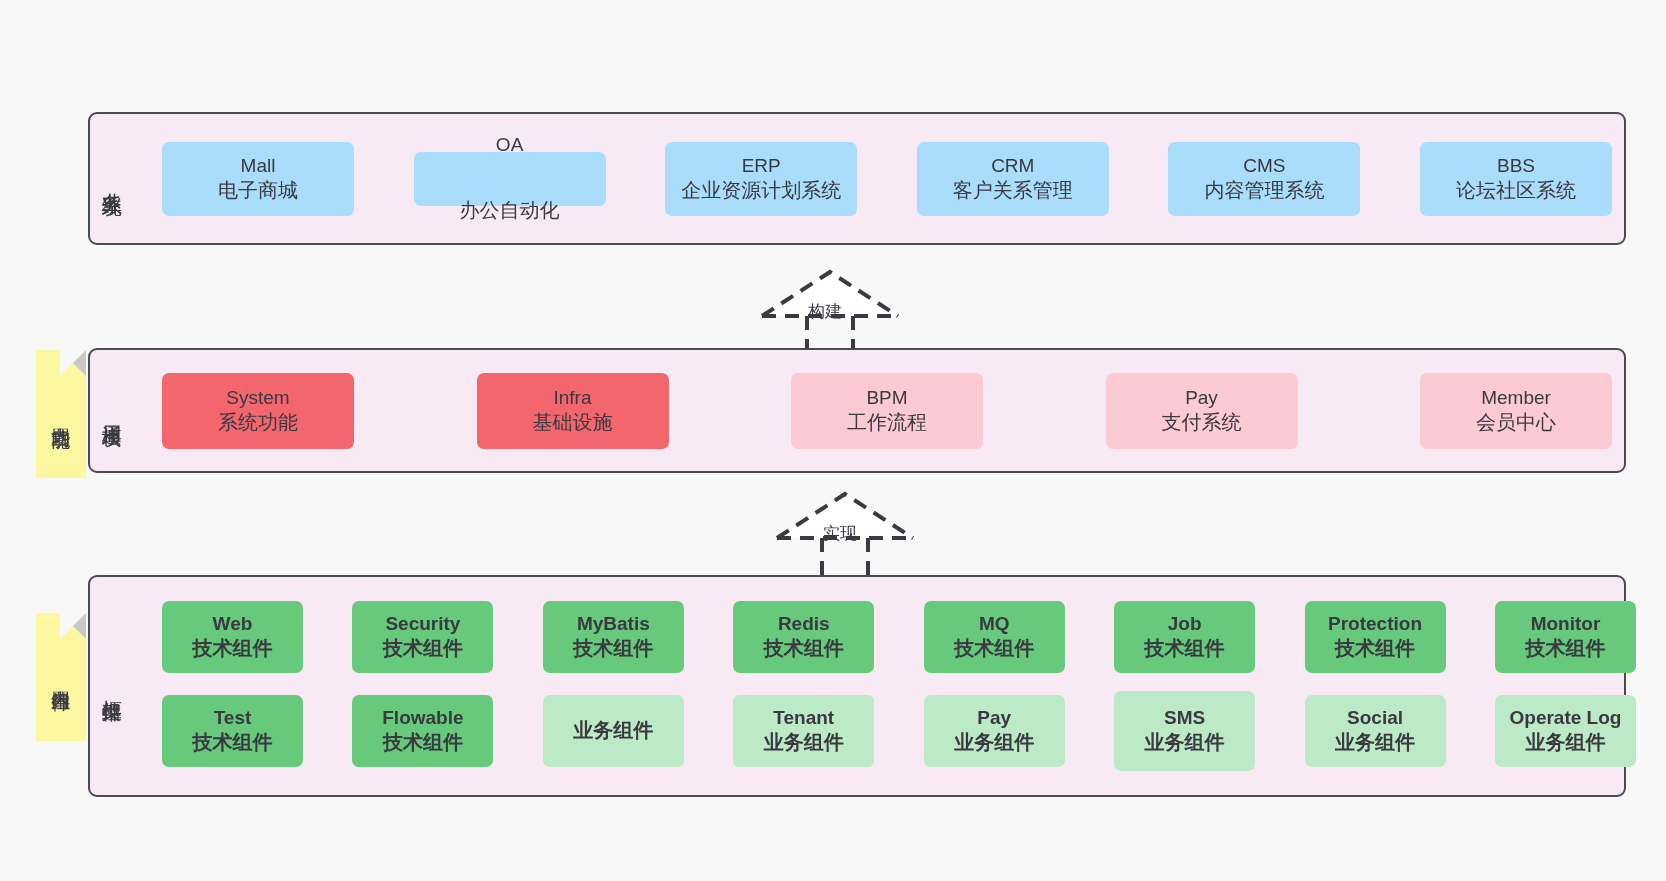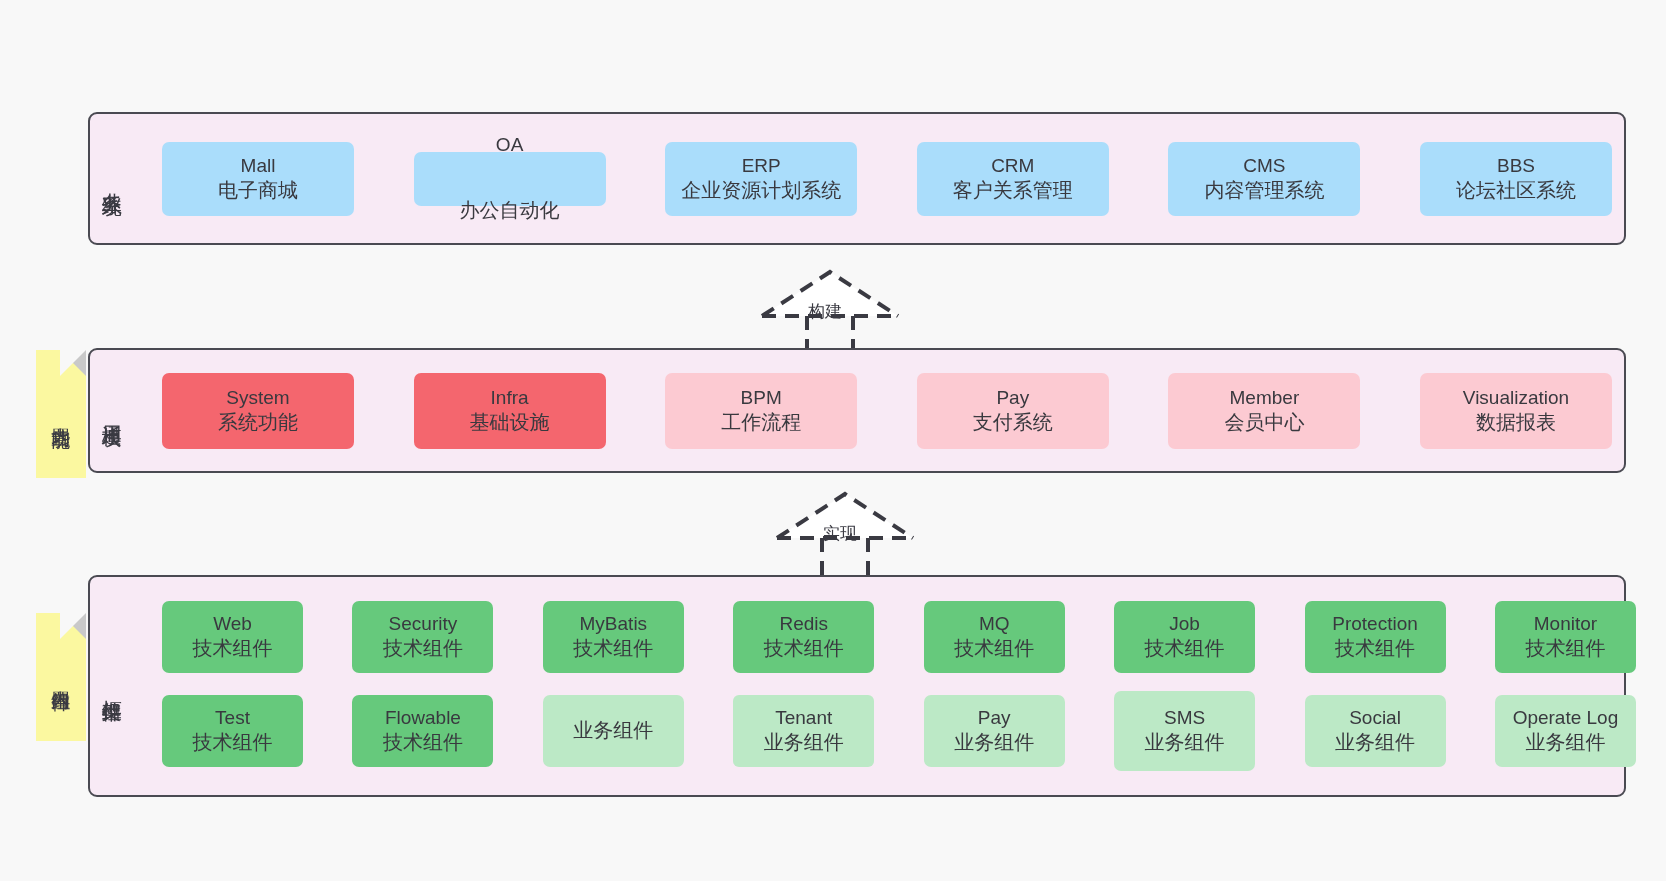--- a/index.html
+++ b/index.html
@@ -50,20 +50,21 @@
     width:100%;
     justify-content:space-between;
     align-items:center;
     margin-left:24px;
   }
   .rows2{
     flex-direction:column;
     display:flex;
     width:100%;
     gap:18px;
+    font-weight:bold;
   }
 
   
   .card{
     border-radius:7px;
     display:flex;
     flex-direction:column;
     align-items:center;
     justify-content:center;
     text-align:center;
@@ -196,24 +197,20 @@
             <span class="en">BPM</span>
             <span class="cn">工作流程</span>
           </div>
           <div class="card c-pink" style="width: 192px; height: 76px;">
             <span class="en">Pay</span>
             <span class="cn">支付系统</span>
           </div>
           <div class="card c-pink" style="width: 192px; height: 76px;">
             <span class="en">Member</span>
             <span class="cn">会员中心</span>
-          </div>
-          <div class="card c-pink" style="width: 192px; height: 76px;">
-            <span class="en">Visualization</span>
-            <span class="cn">数据报表</span>
           </div>
         </div>
     </div>
   </div>
 
   <div class="arrow" style="left:765px;top:488px;">
     <svg width="160" height="92" viewBox="0 0 160 92">
       <path d="M 12 50 L 80 6 L 148 50" fill="#ffffff" stroke="#3a3a42" stroke-width="4" stroke-dasharray="14 9" stroke-linecap="butt"></path>
       <path d="M 12 50 L 148 50" fill="none" stroke="#3a3a42" stroke-width="4" stroke-dasharray="14 9"></path>
       <path d="M 57 50 L 57 92" fill="none" stroke="#3a3a42" stroke-width="4" stroke-dasharray="14 9"></path>

